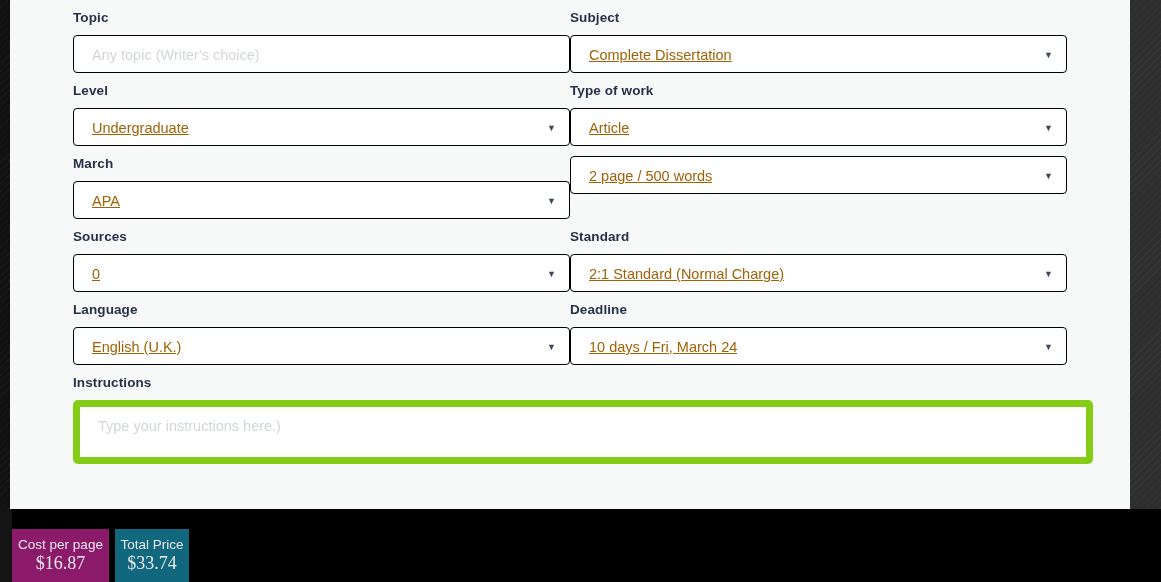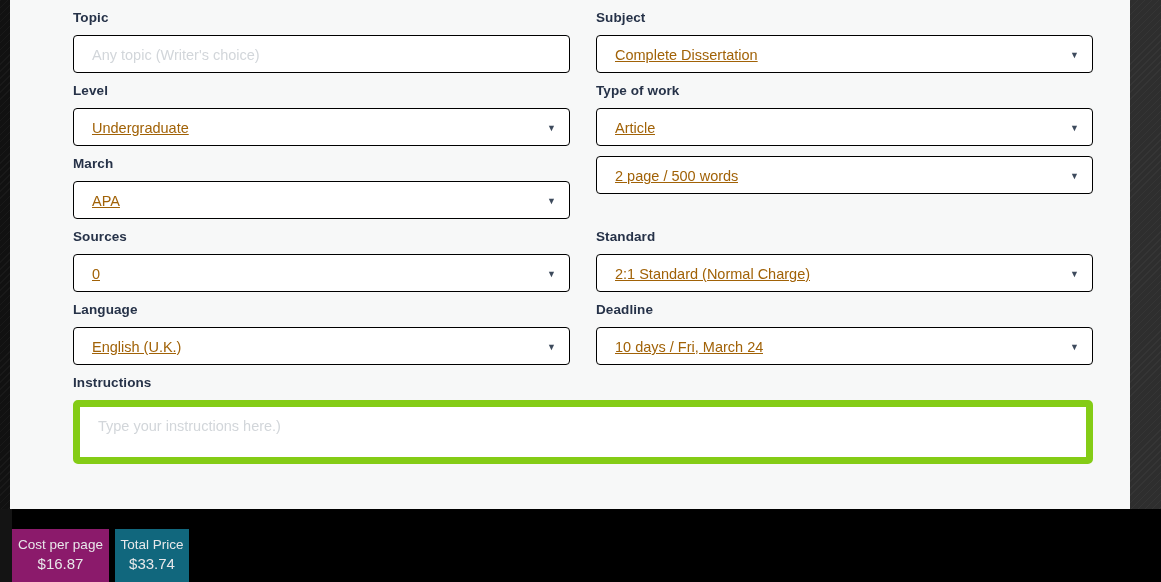--- a/index.html
+++ b/index.html
@@ -47,21 +47,21 @@
     overflow: hidden;
   }
 
   .grid {
     position: absolute;
     left: 63px;
     top: 0;
     width: 1020px;
   }
 
-  .row { display: flex; gap: 26px; }
+  .row { display: flex; }
   .col { width: 497px; }
   .col-wide { width: 1020px; }
 
   .field { padding-top: 10px; }
 
   .lbl {
     display: block;
     font-size: 13.5px;
     font-weight: bold;
     color: #263248;
@@ -139,22 +139,23 @@
     color: #e8e8ea;
     padding-top: 7px;
   }
   .badge .t {
     display: block;
     font-size: 13.5px;
     line-height: 17px;
   }
   .badge .v {
     display: block;
-    font-size: 15px;
+    font-size: 18px;
     line-height: 21px;
+    font-family: Liberation Serif, serif;
   }
 
   .badge-cpp   { left: 0;   width: 97px; background: #8b1a6b; }
   .badge-total { left: 103px; width: 74px; background: #11677d; }
 </style>
 </head>
 <body>
 
 <div id="page">
 

